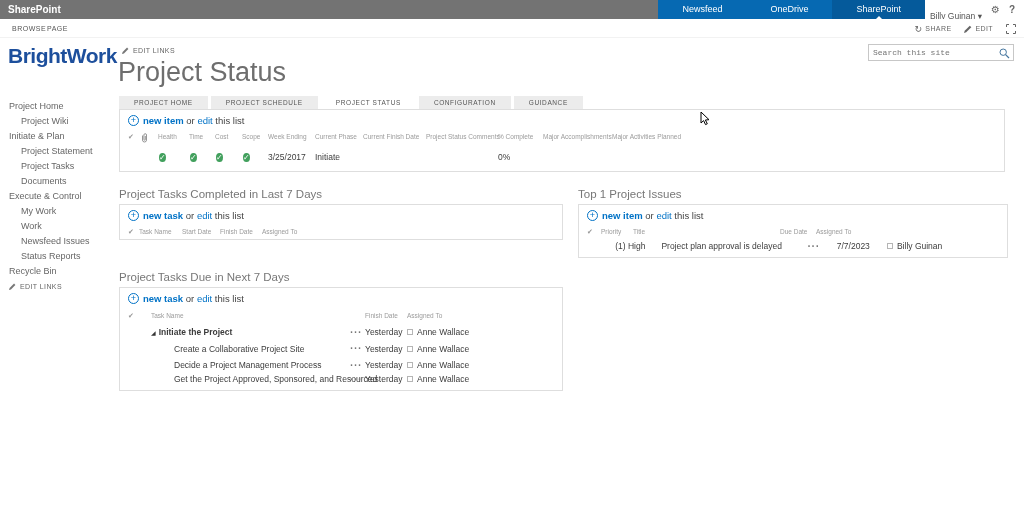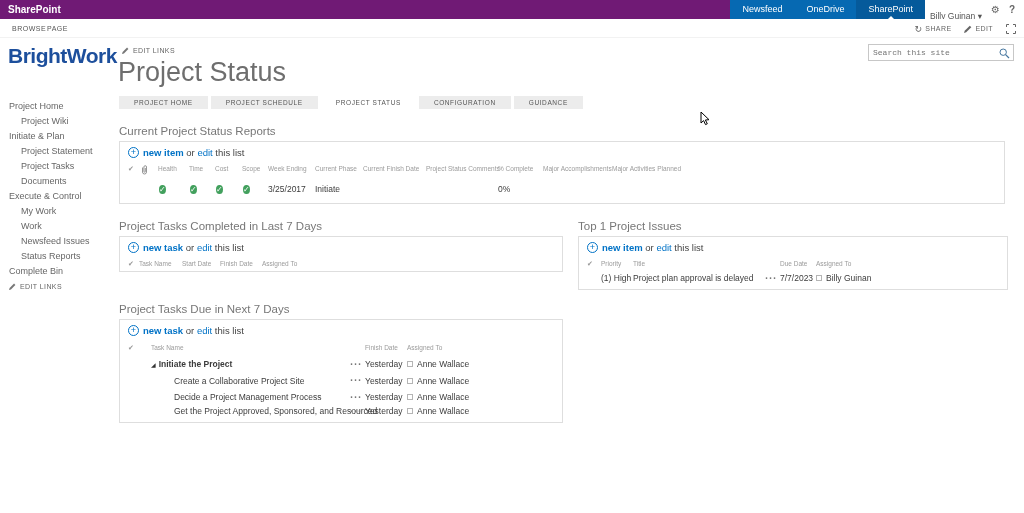--- a/index.html
+++ b/index.html
@@ -1,23 +1,23 @@
 <!DOCTYPE html>
 <html><head>
 <meta charset="utf-8">
 <style>
   * { margin:0; padding:0; box-sizing:border-box; }
   html,body { width:1024px; height:513px; background:#fff; font-family:"Liberation Sans",sans-serif; overflow:hidden; }
   .page { position:relative; width:1024px; height:513px; background:#fff; }
 
   
-  .suitebar { position:absolute; top:0; left:0; width:1024px; height:19px; background:#701a75; }
+  .suitebar { position:absolute; top:0; left:0; width:1024px; height:19px; background:#737373; }
   .suite-brand { position:absolute; left:8px; top:0; line-height:19px; color:#fff; font-size:10px; font-weight:bold; }
   .suite-links { position:absolute; right:99px; top:0; height:19px; background:#0669b2; display:flex; }
-  .suite-link { position:relative; color:#fff; font-size:9px; line-height:19px; padding:0 12px; cursor:pointer; }
+  .suite-link { position:relative; color:#fff; font-size:9px; line-height:19px; padding:0 24px; cursor:pointer; }
   .suite-link.active { background:#055a9b; }
   .suite-caret { position:absolute; bottom:0; left:50%; margin-left:-3px; width:0; height:0; border-left:3px solid transparent; border-right:3px solid transparent; border-bottom:3px solid #fff; }
   .suite-user { position:absolute; right:0; top:0; width:99px; height:19px; background:#fff; display:flex; align-items:center; justify-content:flex-end; gap:9px; padding-right:9px; }
   .user-name { font-size:8.5px; color:#555; cursor:pointer; white-space:nowrap;margin-top:12px; }
   .glyph { font-family:"DejaVu Sans",sans-serif; }
   .gear { font-size:10px; color:#666; cursor:pointer; line-height:19px; }
   .help { font-size:10px; color:#666; cursor:pointer; font-weight:bold; }
 
   
   .ribbon { position:absolute; top:19px; left:0; width:1024px; height:19px; background:#fff; border-bottom:1px solid #f2f2f2; }
@@ -68,21 +68,21 @@
   .s1-check{width:13px} .s1-clip{width:17px} .s1-health{width:31px} .s1-time{width:26px}
   .s1-cost{width:27px} .s1-scope{width:26px} .s1-week{width:47px} .s1-phase{width:48px}
   .s1-finish{width:63px} .s1-comments{width:72px} .s1-pct{width:45px} .s1-majacc{width:69px} .s1-majact{width:100px}
   .s1 .drow { height:24px; padding-bottom:4px; }
 
   
   .s2-check{width:11px} .s2-name{width:43px} .s2-start{width:38px} .s2-finish{width:42px} .s2-assigned{width:80px}
 
   
   .s3-check{width:14px} .s3-priority{width:32px} .s3-title{width:132px} .s3-dots{width:15px} .s3-due{width:36px} .s3-assigned{width:120px}
-  .s3 .drow{ padding-top:2px; padding-bottom:6px; }
+  .s3 .drow{ padding-top:2px; padding-bottom:6px;justify-content:space-between; }
 
   
   .s4-check{width:11px} .s4-name{width:211px} .s4-dots{width:15px} .s4-finish{width:42px} .s4-assigned{width:110px}
   .s4 .drow{ height:16.5px; }
   .indent1{ padding-left:12px; } .indent2{ padding-left:35px; }
 
   .two-col { display:flex; gap:15px; align-items:flex-start; }
   .col-l { width:444px; } .col-r { width:430px; }
   .col-l .box, .col-r .box { width:100%; }
 
@@ -150,40 +150,39 @@
     <div class="nav-item child">Project Wiki</div>
     <div class="nav-item">Initiate &amp; Plan</div>
     <div class="nav-item child">Project Statement</div>
     <div class="nav-item child">Project Tasks</div>
     <div class="nav-item child">Documents</div>
     <div class="nav-item">Execute &amp; Control</div>
     <div class="nav-item child">My Work</div>
     <div class="nav-item child">Work</div>
     <div class="nav-item child">Newsfeed Issues</div>
     <div class="nav-item child">Status Reports</div>
-    <div class="nav-item">Complete Bin</div>
+    <div class="nav-item">Recycle Bin</div>
   </div>
   <div class="editlinks-side">
     <svg width="7" height="7" viewBox="0 0 8 8">
         <path d="M0 8 L0.7 5.8 L5.8 0.7 L7.3 2.2 L2.2 7.3 Z" fill="#777"></path>
       </svg>
     <span>EDIT LINKS</span>
   </div>
 
   <div class="main">
 
     <div class="tabs">
       <span class="tab">PROJECT HOME</span>
       <span class="tab">PROJECT SCHEDULE</span>
       <span class="tab active">PROJECT STATUS</span>
       <span class="tab">CONFIGURATION</span>
       <span class="tab">GUIDANCE</span>
     </div>
 
-    <div class="sec-title">Current Project Status Reports</div>
     <div class="box box-wide s1">
       <div class="toolbar">
         <span class="newplus">+</span>
         <span><span class="bluelink boldlink">new item</span> <span>or</span> <span class="bluelink">edit</span> <span>this list</span></span>
       </div>
       <div class="hrow">
         <span class="c s1-check hcheck">✔</span>
         <span class="c s1-clip"><svg width="7" height="10" viewBox="0 0 7 10">
               <path d="M1.5 2.5 V7 a2 2 0 0 0 4 0 V2 a1.3 1.3 0 0 0 -2.6 0 V6.5 a0.7 0.7 0 0 0 1.4 0 V3" fill="none" stroke="#8a8a8a" stroke-width="0.9"></path>
             </svg></span>

